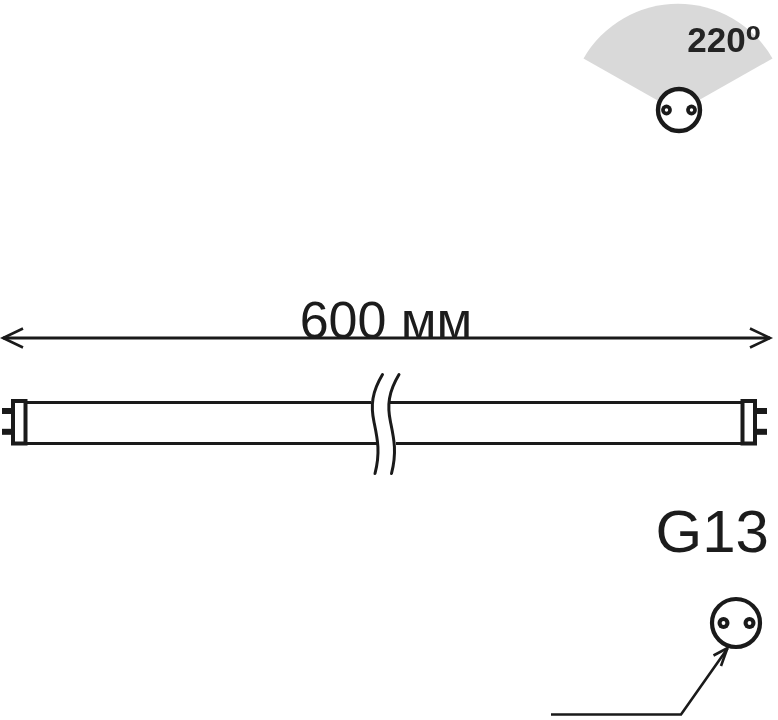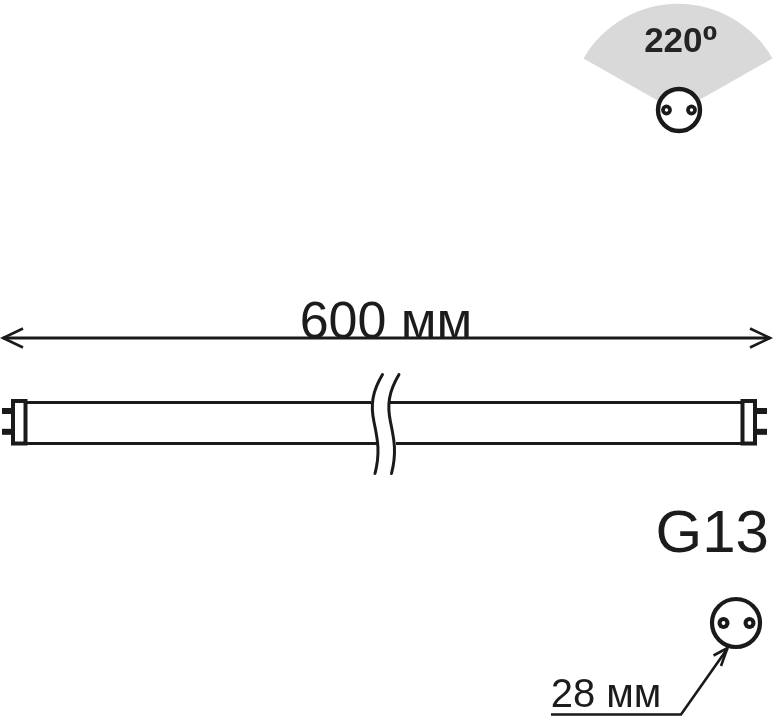--- a/index.html
+++ b/index.html
@@ -23,21 +23,21 @@
   .label {
     position: absolute;
     color: #1c1c1c;
     white-space: nowrap;
     line-height: 1;
   }
   .label.beam {
     left: 601px;
     top: 22px;
     width: 160px;
-    text-align: center;
+    text-align: right;
     font-size: 35px;
     font-weight: 700;
     color: #242424;
   }
   .label.len {
     left: 236px;
     top: 294px;
     width: 300px;
     text-align: center;
     font-size: 52px;
@@ -131,15 +131,14 @@
     </g>
 
   </svg>
 
   <div class="label beam">220⁰</div>
 
   <div class="label len">600 мм</div>
 
   <div class="label socket">G13</div>
 
-  <div class="label dia">28 мм</div>
 
 </div>
 
 </body></html>

